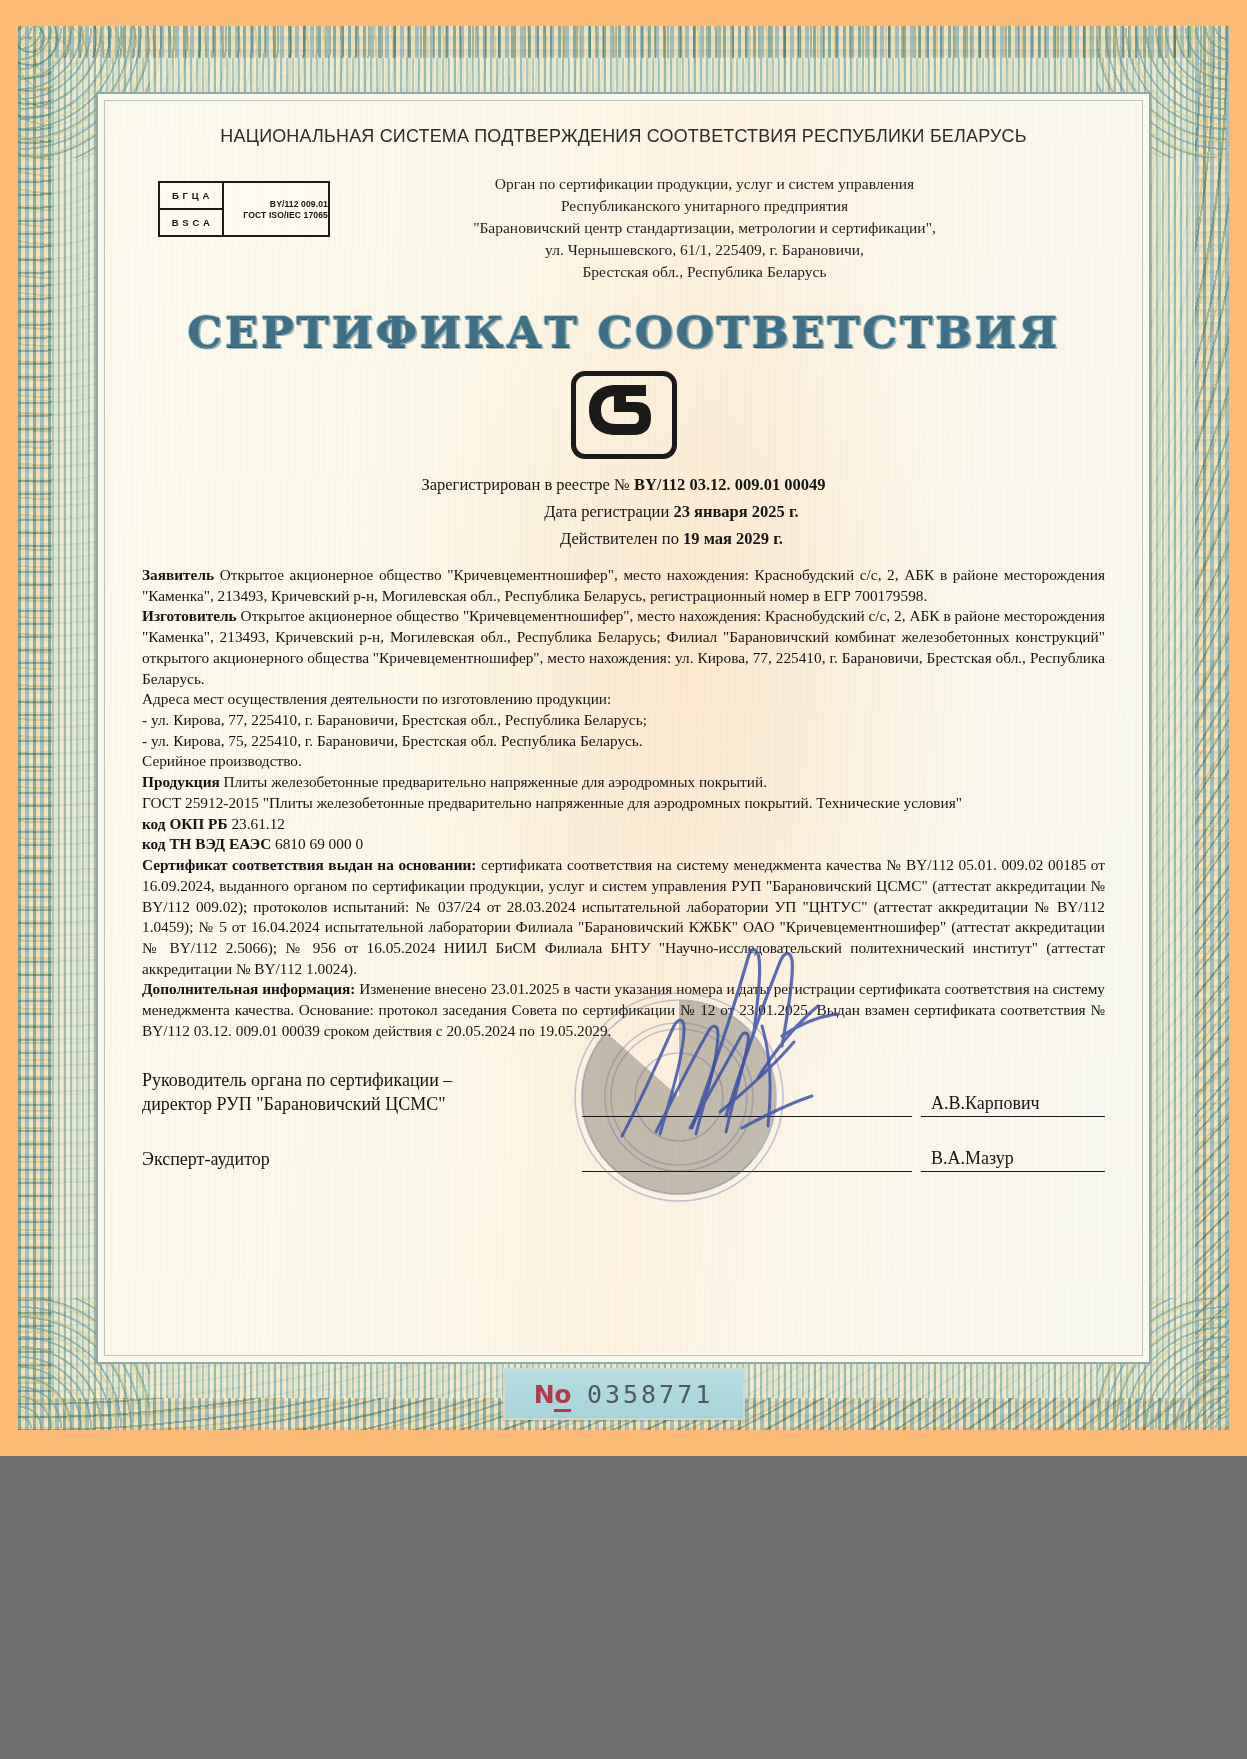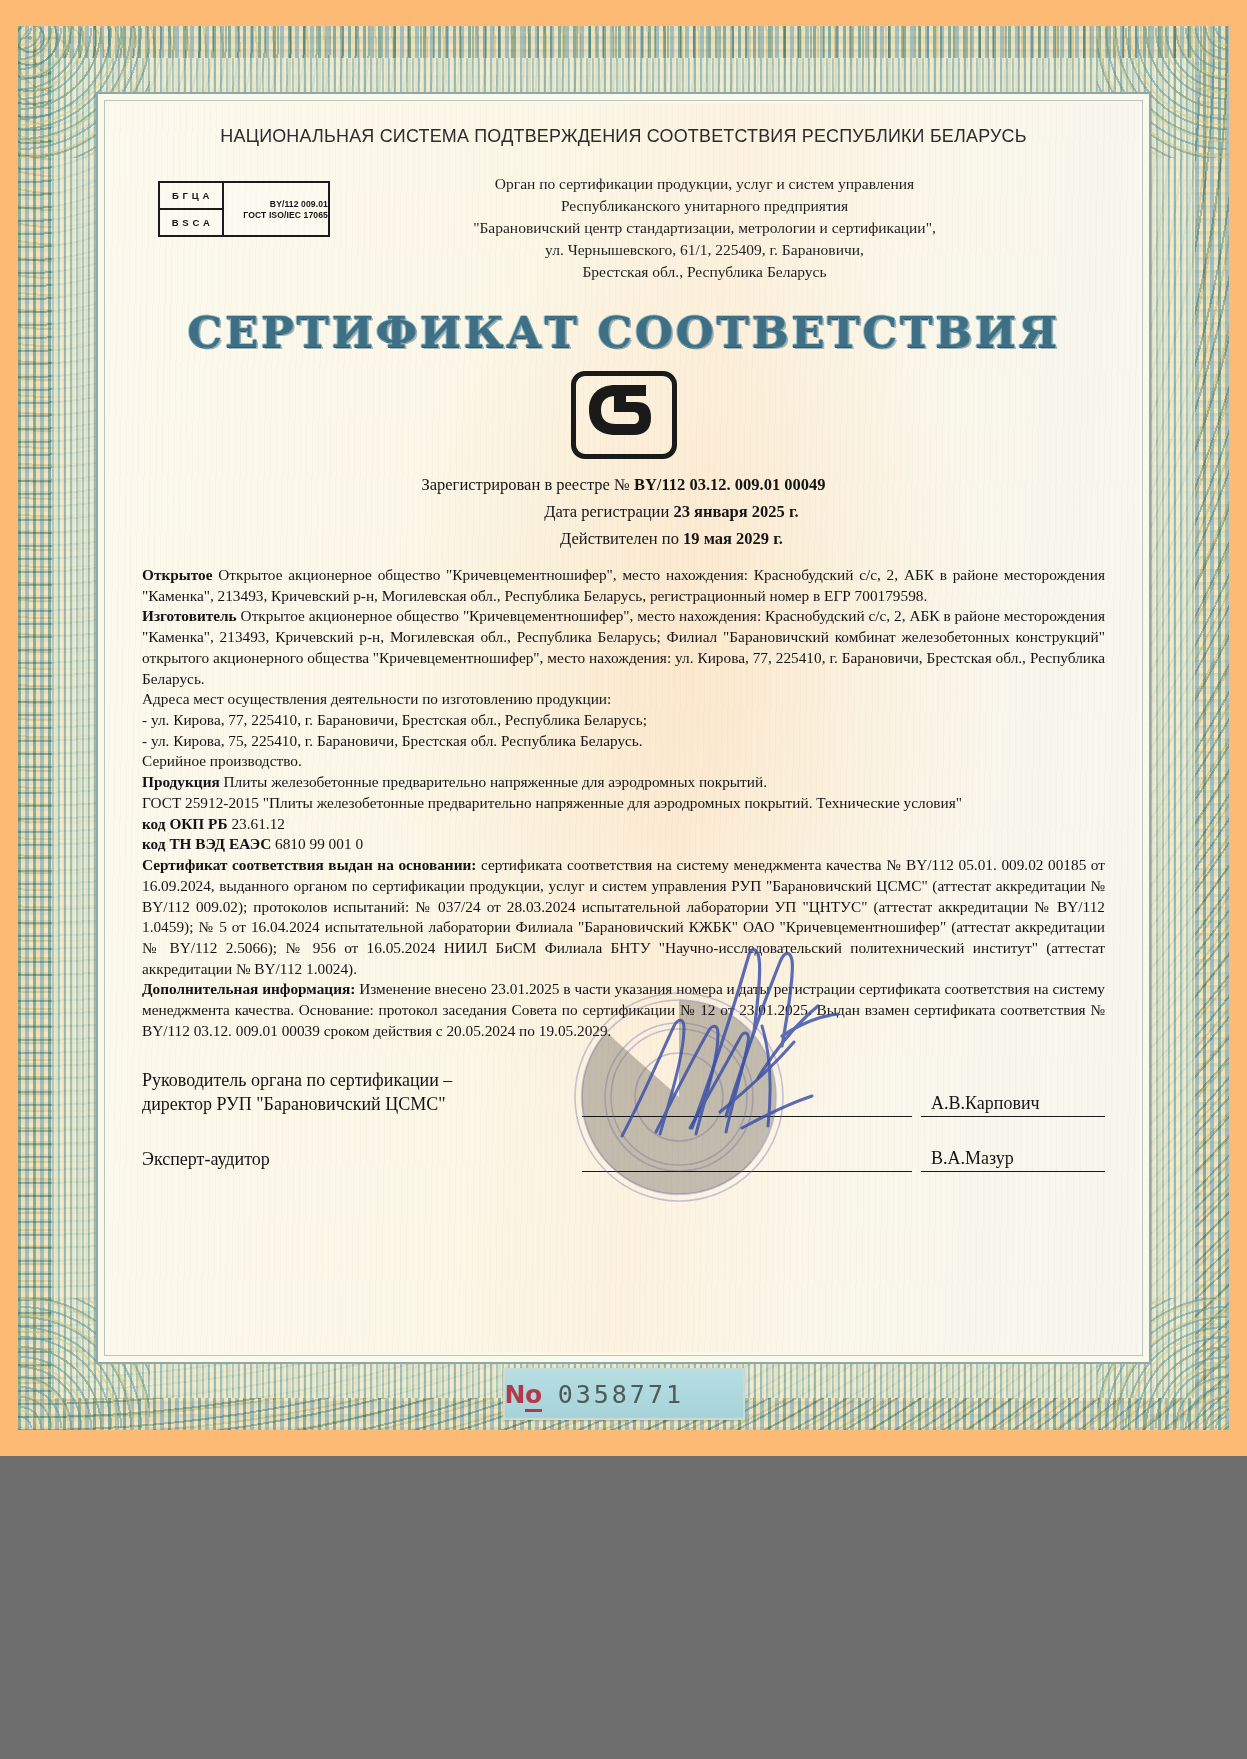--- a/index.html
+++ b/index.html
@@ -288,20 +288,21 @@
   .serial-plate {
     position: absolute;
     left: 50%;
     transform: translateX(-50%);
     bottom: 36px;
     width: 238px; height: 48px;
     border: 2px solid #cfd9d2;
     background: linear-gradient(180deg, #b7dee2, #a6d3da);
     display: flex;
     align-items: center;
+    justify-content: center;
     gap: 16px;
     box-shadow: 0 1px 2px rgba(0,0,0,.15);
   }
   .serial-no {
     font-family: "DejaVu Sans", sans-serif;
     font-weight: bold;
     font-size: 25px;
     color: #b03a4a;
     letter-spacing: -.5px;
   }
@@ -376,38 +377,38 @@
           <b>23 января 2025 г.</b>
         </div>
         <div class="reg-line r3">
           <span>Действителен по</span>
           <b>19 мая 2029 г.</b>
         </div>
       </div>
 
       <div class="body-text">
         <p>
-          <span class="lbl">Открытое</span><span> Открытое акционерное общество "Кричевцементношифер", место нахождения: Краснобудский с/с, 2, АБК в районе месторождения "Каменка", 213493, Кричевский р-н, Могилевская обл., Республика Беларусь, регистрационный номер в ЕГР 700179598.</span>
+          <span class="lbl">Заявитель</span><span> Открытое акционерное общество "Кричевцементношифер", место нахождения: Краснобудский с/с, 2, АБК в районе месторождения "Каменка", 213493, Кричевский р-н, Могилевская обл., Республика Беларусь, регистрационный номер в ЕГР 700179598.</span>
         </p>
         <p>
           <span class="lbl">Изготовитель</span><span> Открытое акционерное общество "Кричевцементношифер", место нахождения: Краснобудский с/с, 2, АБК в районе месторождения "Каменка", 213493, Кричевский р-н, Могилевская обл., Республика Беларусь; Филиал "Барановичский комбинат железобетонных конструкций" открытого акционерного общества "Кричевцементношифер", место нахождения: ул. Кирова, 77, 225410, г. Барановичи, Брестская обл., Республика Беларусь.</span>
         </p>
         <p class="nojust">Адреса мест осуществления деятельности по изготовлению продукции:</p>
         <p class="nojust">- ул. Кирова, 77, 225410, г. Барановичи, Брестская обл., Республика Беларусь;</p>
         <p class="nojust">- ул. Кирова, 75, 225410, г. Барановичи, Брестская обл. Республика Беларусь.</p>
         <p class="nojust">Серийное производство.</p>
         <p class="nojust">
           <span class="lbl">Продукция</span><span> Плиты железобетонные предварительно напряженные для аэродромных покрытий.</span>
         </p>
         <p>ГОСТ 25912-2015 "Плиты железобетонные предварительно напряженные для аэродромных покрытий. Технические условия"</p>
         <p class="nojust">
           <span class="lbl">код ОКП РБ</span><span> 23.61.12</span>
         </p>
         <p class="nojust">
-          <span class="lbl">код ТН ВЭД ЕАЭС</span><span> 6810 99 001 0</span>
+          <span class="lbl">код ТН ВЭД ЕАЭС</span><span> 6810 69 000 0</span>
         </p>
         <p>
           <span class="lbl">Сертификат соответствия выдан на основании:</span><span> сертификата соответствия на систему менеджмента качества № BY/112 05.01. 009.02 00185 от 16.09.2024, выданного органом по сертификации продукции, услуг и систем управления РУП "Барановичский ЦСМС" (аттестат аккредитации № BY/112 009.02); протоколов испытаний: № 037/24 от 28.03.2024 испытательной лаборатории УП "ЦНТУС" (аттестат аккредитации № BY/112 1.0459); № 5 от 16.04.2024 испытательной лаборатории Филиала "Барановичский КЖБК" ОАО "Кричевцементношифер" (аттестат аккредитации № BY/112 2.5066); № 956 от 16.05.2024 НИИЛ БиСМ Филиала БНТУ "Научно-исследовательский политехнический институт" (аттестат аккредитации № BY/112 1.0024).</span>
         </p>
         <p>
           <span class="lbl">Дополнительная информация:</span><span> Изменение внесено 23.01.2025 в части указания номера и даты регистрации сертификата соответствия на систему менеджмента качества. Основание: протокол заседания Совета по сертификации № 12 от 23.01.2025. Выдан взамен сертификата соответствия № BY/112 03.12. 009.01 00039 сроком действия с 20.05.2024 по 19.05.2029.</span>
         </p>
       </div>
 
       <div class="sig-area">

